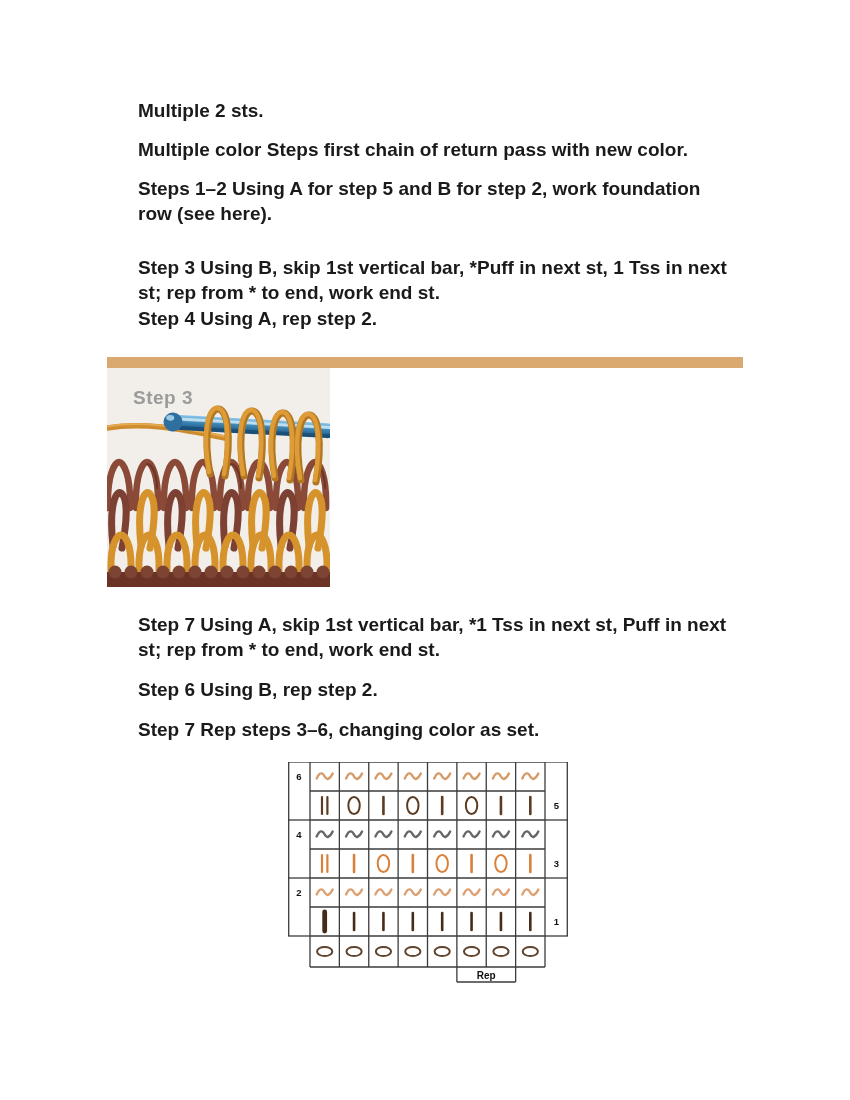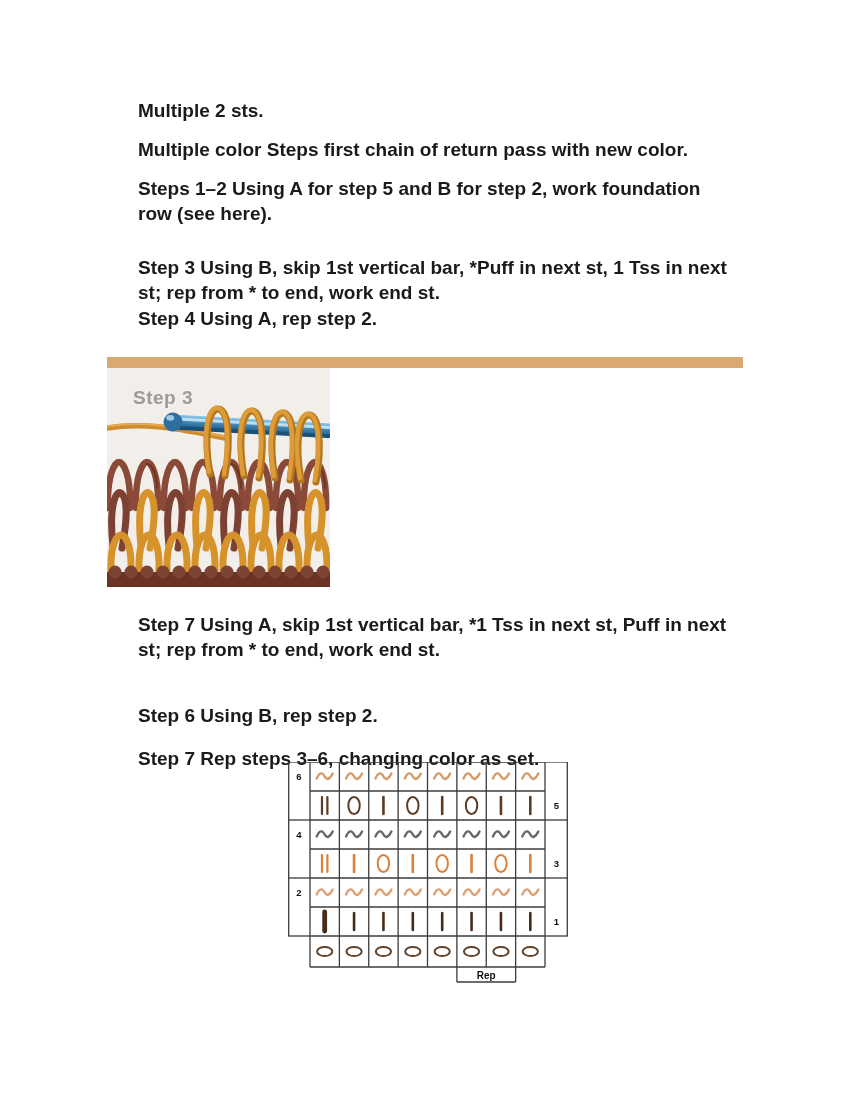--- a/index.html
+++ b/index.html
@@ -119,22 +119,22 @@
     <path d="M136,106 C129,66 135,42 144,42 C153,42 158,66 151,108" stroke="#dd9c38" stroke-width="4.5"></path>
     <path d="M168,110 C161,70 167,45 176,45 C185,45 190,70 183,112" stroke="#b3771f" stroke-width="7"></path>
     <path d="M167,108 C160,68 166,44 175,44 C184,44 189,68 182,110" stroke="#dd9c38" stroke-width="4.5"></path>
     <path d="M194,112 C187,72 193,47 202,47 C211,47 216,72 209,114" stroke="#b3771f" stroke-width="7"></path>
     <path d="M193,110 C186,70 192,46 201,46 C210,46 215,70 208,112" stroke="#dd9c38" stroke-width="4.5"></path>
   </g>
 </svg>
 
 <div class="para" style="top:612px"><span class="lead">Step 7</span><span class="rest"> Using A, skip 1st vertical bar, *1 Tss in next st, Puff in next
 st; rep from * to end, work end st.</span></div>
-<div class="para" style="top:703px"><span class="lead">Step 6</span><span class="rest"> Using B, rep step 2.</span></div>
-<div class="para" style="top:746px"><span class="lead">Step 7</span><span class="rest"> Rep steps 3–6, changing color as set.</span></div>
+<div class="para" style="top:677px"><span class="lead">Step 6</span><span class="rest"> Using B, rep step 2.</span></div>
+<div class="para" style="top:717px"><span class="lead">Step 7</span><span class="rest"> Rep steps 3–6, changing color as set.</span></div>
 
 <div class="chart" id="chart-host"><svg width="280" height="224" viewBox="0 0 280 224">
       <g>
         <line x1="22" y1="0" x2="22" y2="205" stroke="#3b3b3b" stroke-width="1.3"></line>
         <line x1="51.375" y1="0" x2="51.375" y2="205" stroke="#3b3b3b" stroke-width="1.3"></line>
         <line x1="80.75" y1="0" x2="80.75" y2="205" stroke="#3b3b3b" stroke-width="1.3"></line>
         <line x1="110.125" y1="0" x2="110.125" y2="205" stroke="#3b3b3b" stroke-width="1.3"></line>
         <line x1="139.5" y1="0" x2="139.5" y2="205" stroke="#3b3b3b" stroke-width="1.3"></line>
         <line x1="168.875" y1="0" x2="168.875" y2="205" stroke="#3b3b3b" stroke-width="1.3"></line>
         <line x1="198.25" y1="0" x2="198.25" y2="205" stroke="#3b3b3b" stroke-width="1.3"></line>

